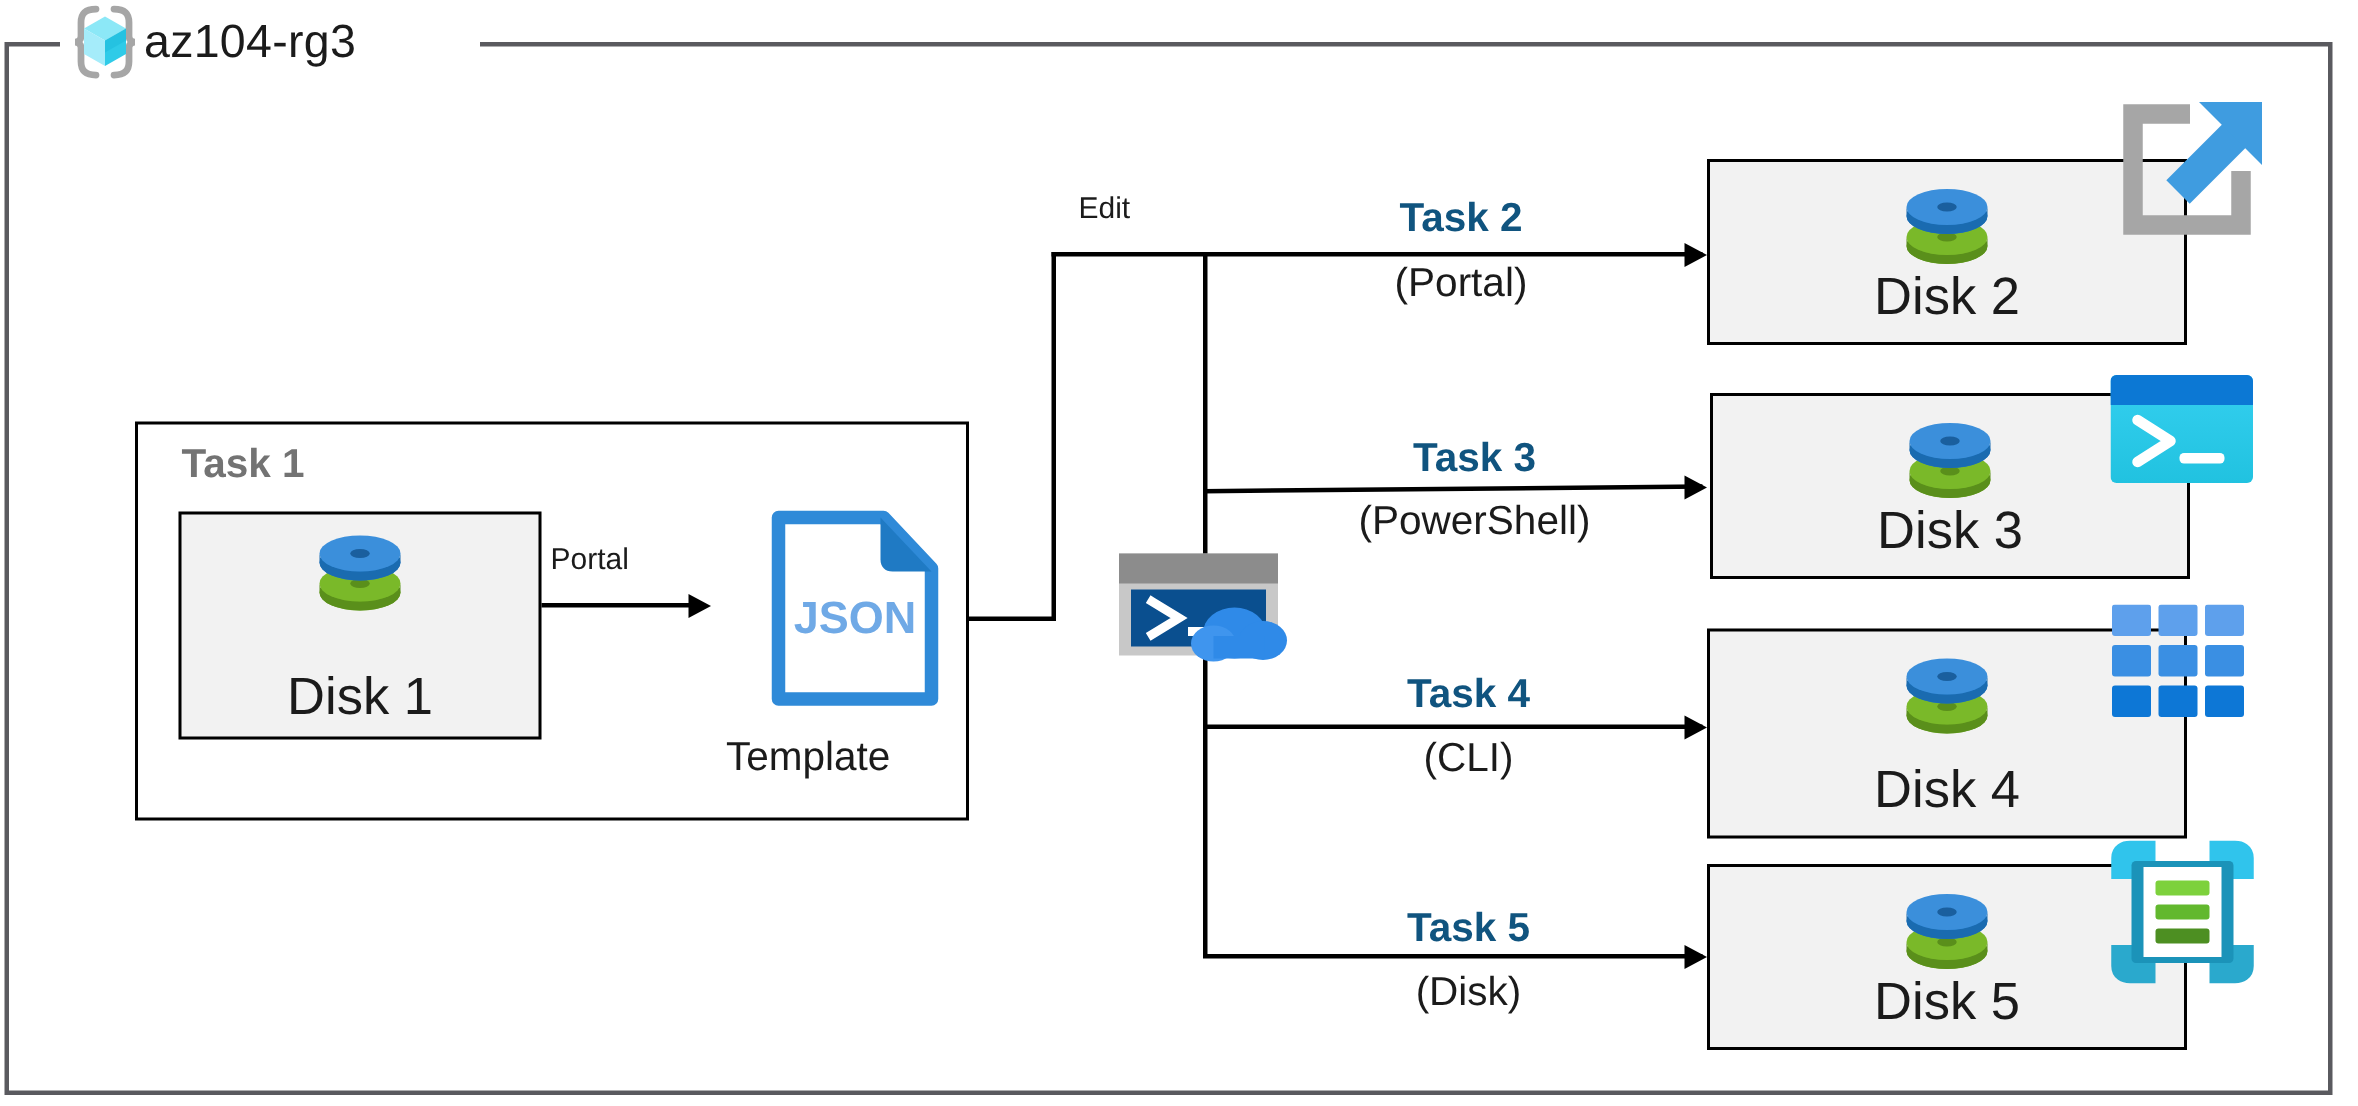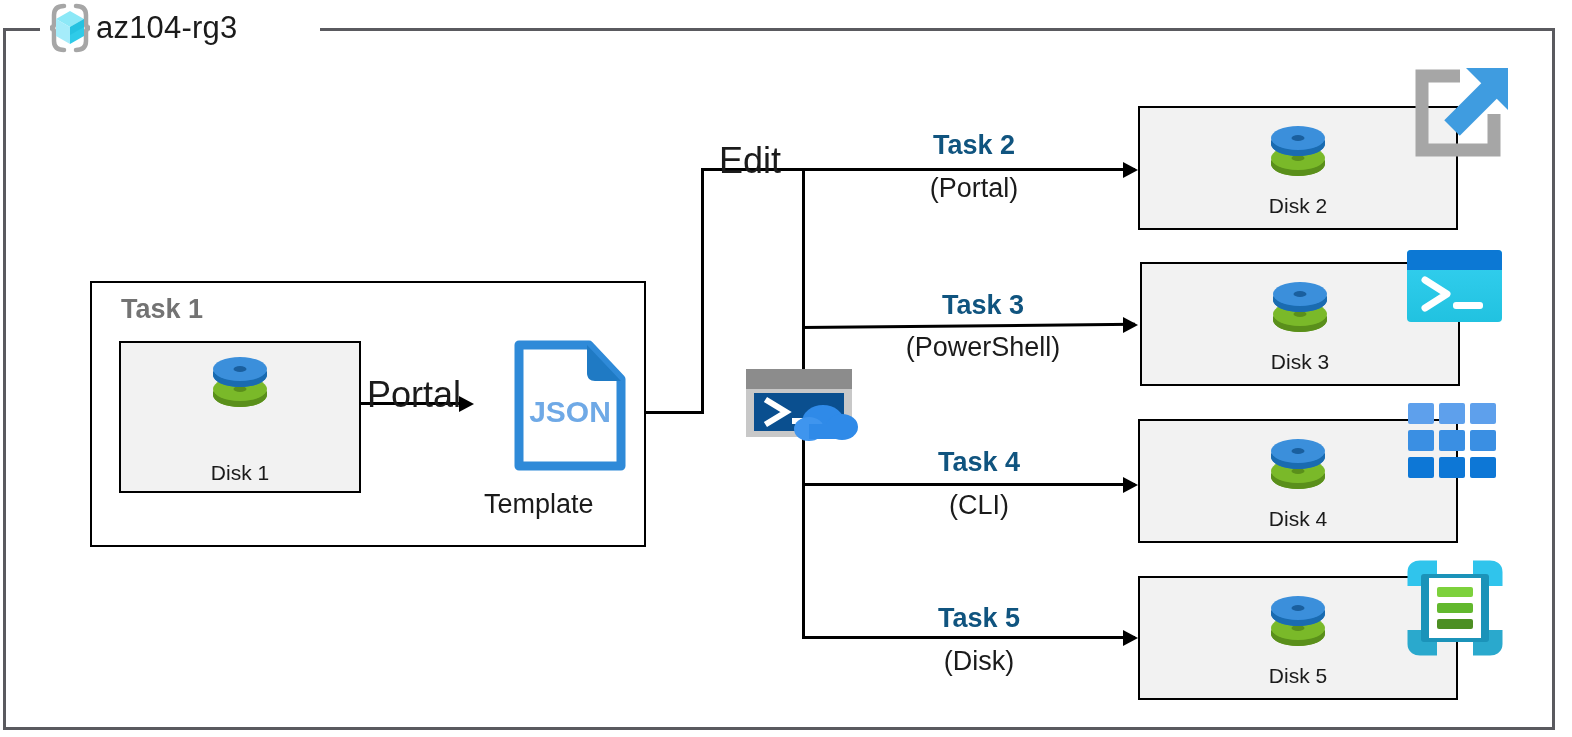--- a/index.html
+++ b/index.html
@@ -74,58 +74,57 @@
     background: #f2f2f2;
     border: 2px solid #000000;
     box-sizing: border-box;
   }
   .disk-box .disk-label {
     position: absolute;
     left: 0;
     right: 0;
     bottom: 10px;
     text-align: center;
-    font-size: 21px;
+    font-size: 35px;
     color: #1b1b1b;
   }
   .disk-box .disk-glyph {
     position: absolute;
     left: 50%;
     transform: translateX(-50%);
     top: 12px;
   }
   
   #disk1-box { left: 119px; top: 341px; width: 242px; height: 152px; }
   #disk1-box .disk-glyph { top: 8px; }
   #disk1-box .disk-label { bottom: 6px; }
   
   #disk2-box { left: 1138px; top: 106px; width: 320px; height: 124px; }
   #disk3-box { left: 1140px; top: 262px; width: 320px; height: 124px; }
-  #disk4-box { left: 1138px; top: 419px; width: 320px; height: 124px; }
+  #disk4-box { left: 1138px; top: 419px; width: 320px; height: 140px; }
   #disk5-box { left: 1138px; top: 576px; width: 320px; height: 124px; }
   
   .line { position: absolute; background: #000000; }
   .hline { height: 3px; }
   .vline { width: 3px; }
   
   .arrow-head {
     position: absolute;
     width: 0;
     height: 0;
     border-top: 8px solid transparent;
     border-bottom: 8px solid transparent;
     border-left: 15px solid #000000;
   }
   
   .edge-label-above {
     position: absolute;
-    font-size: 36px;
-    color: #1b1b1b;
-    white-space: nowrap;
-    margin-top: 12px;
+    font-size: 20px;
+    color: #1b1b1b;
+    white-space: nowrap;
   }
   .task-label {
     position: absolute;
     font-size: 27px;
     font-weight: bold;
     color: #10547f;
     white-space: nowrap;
     text-align: center;
   }
   .task-sub {

